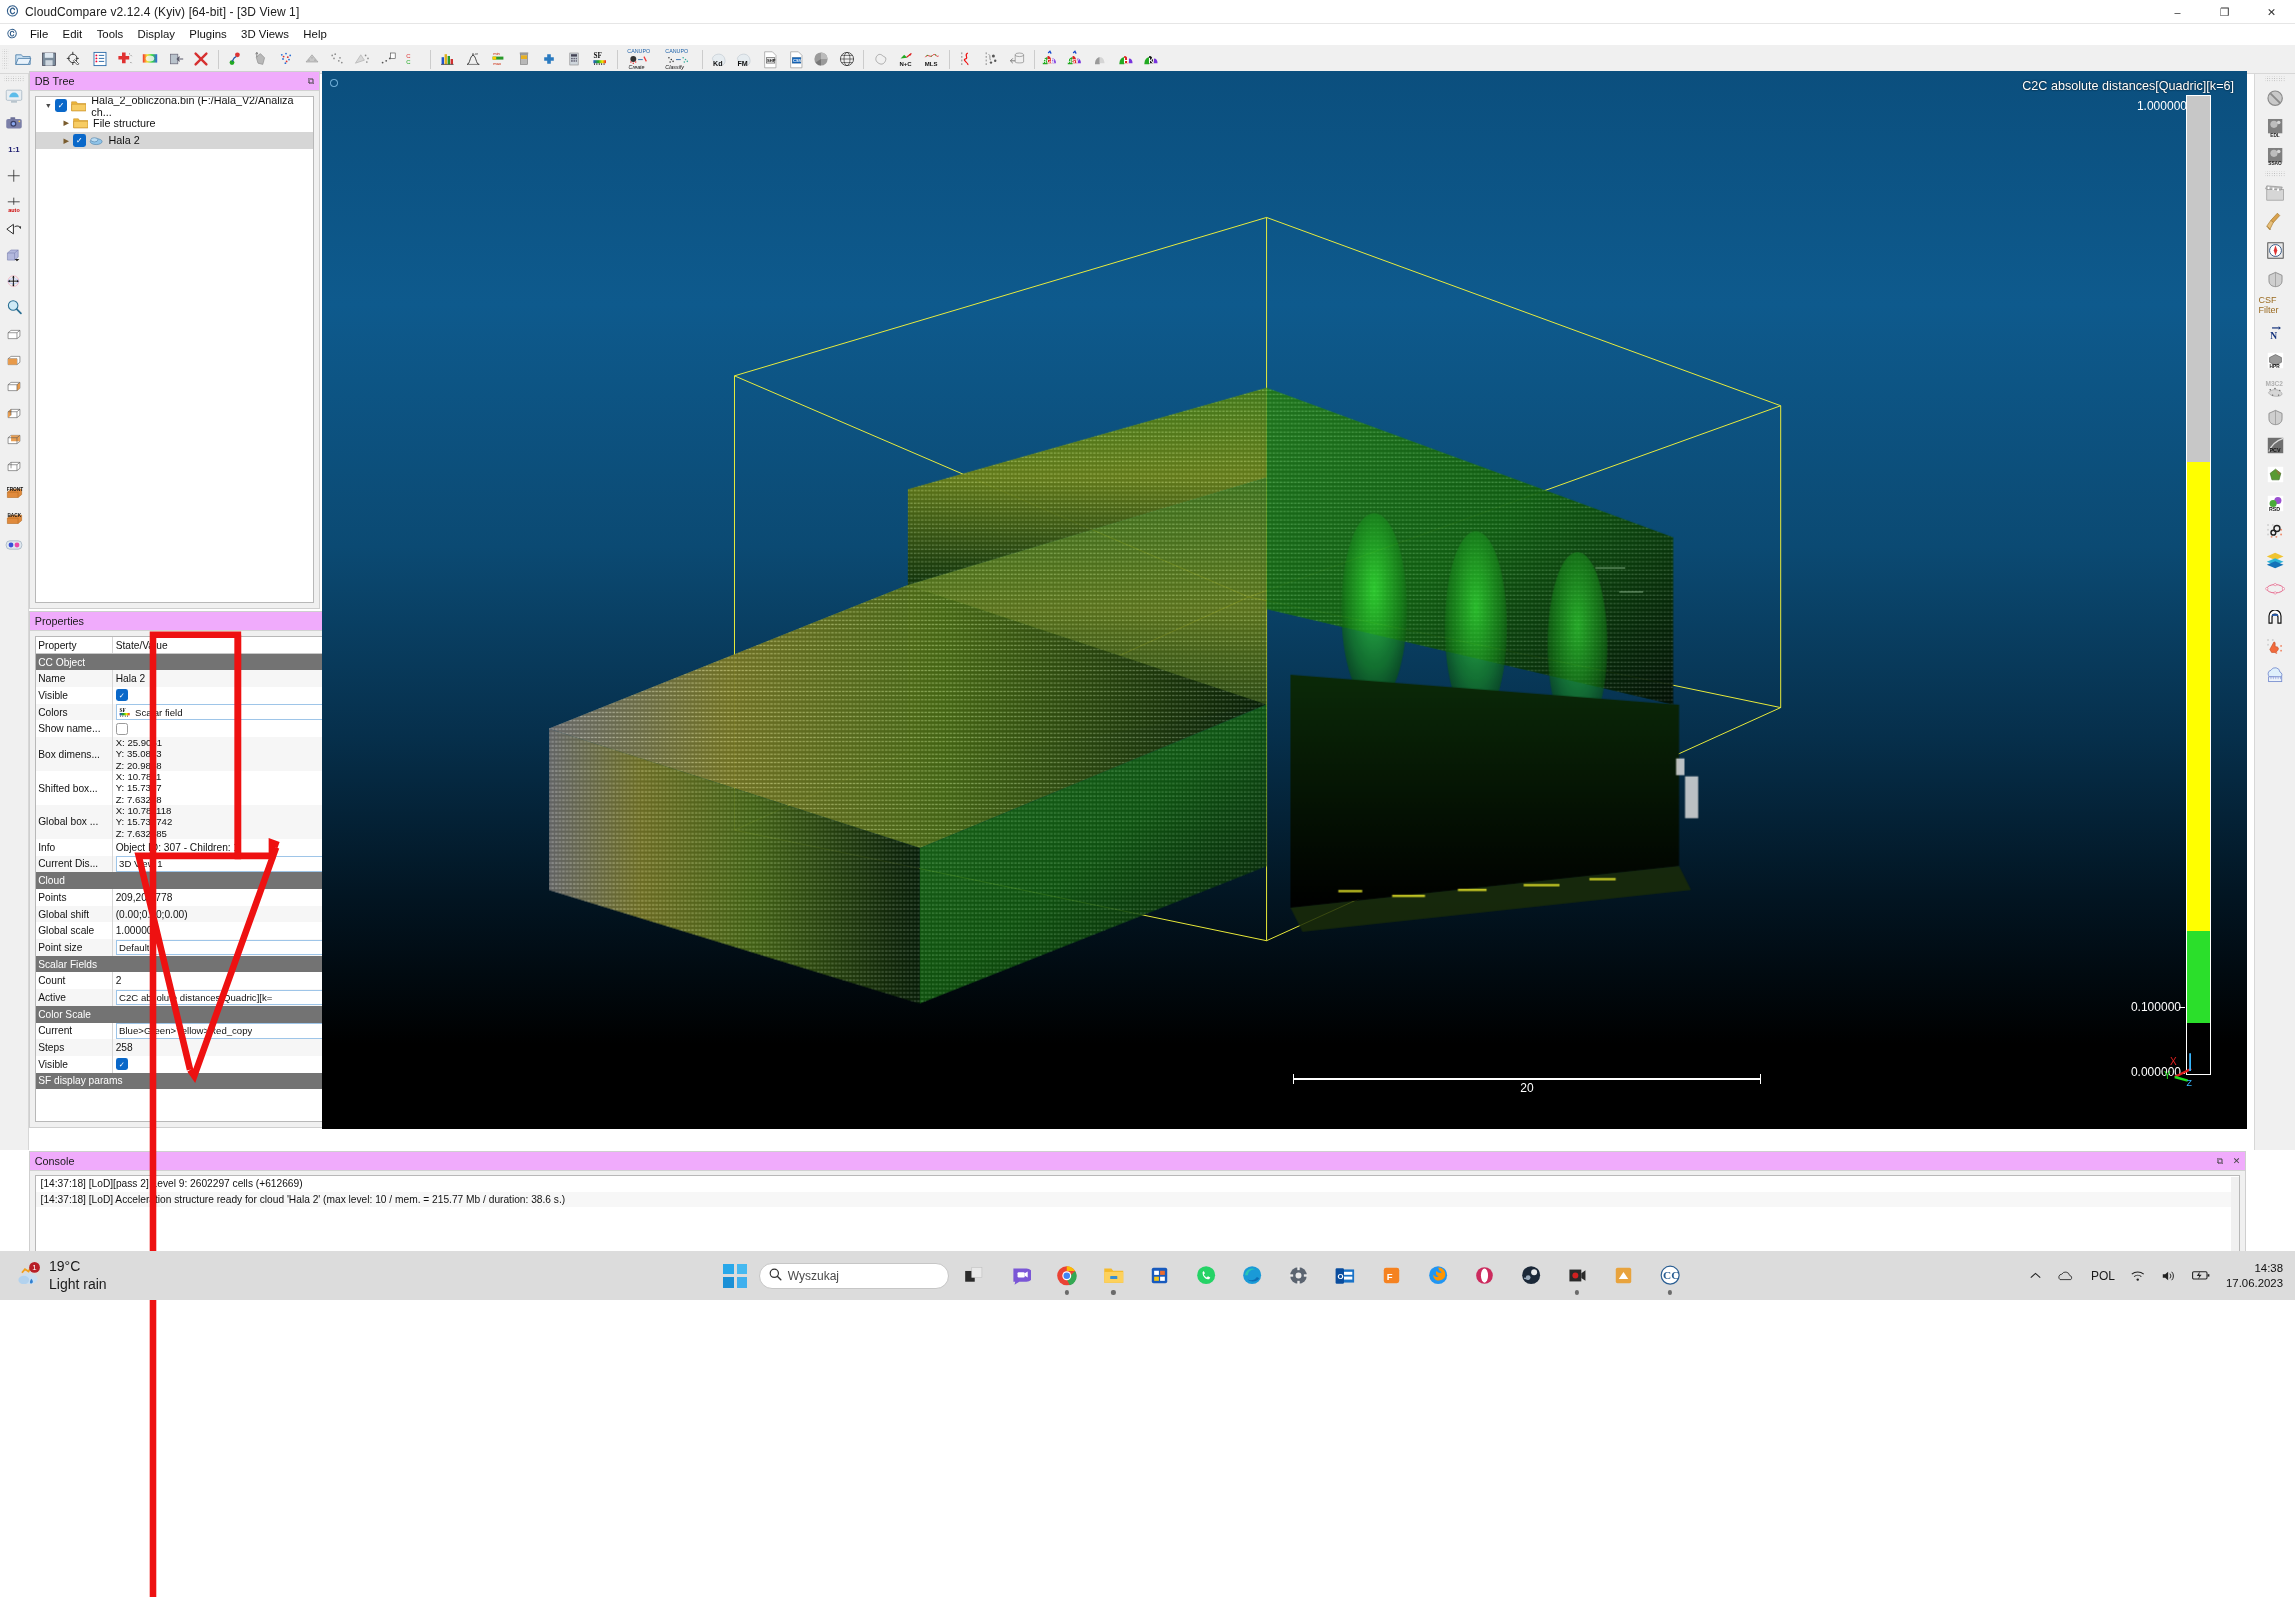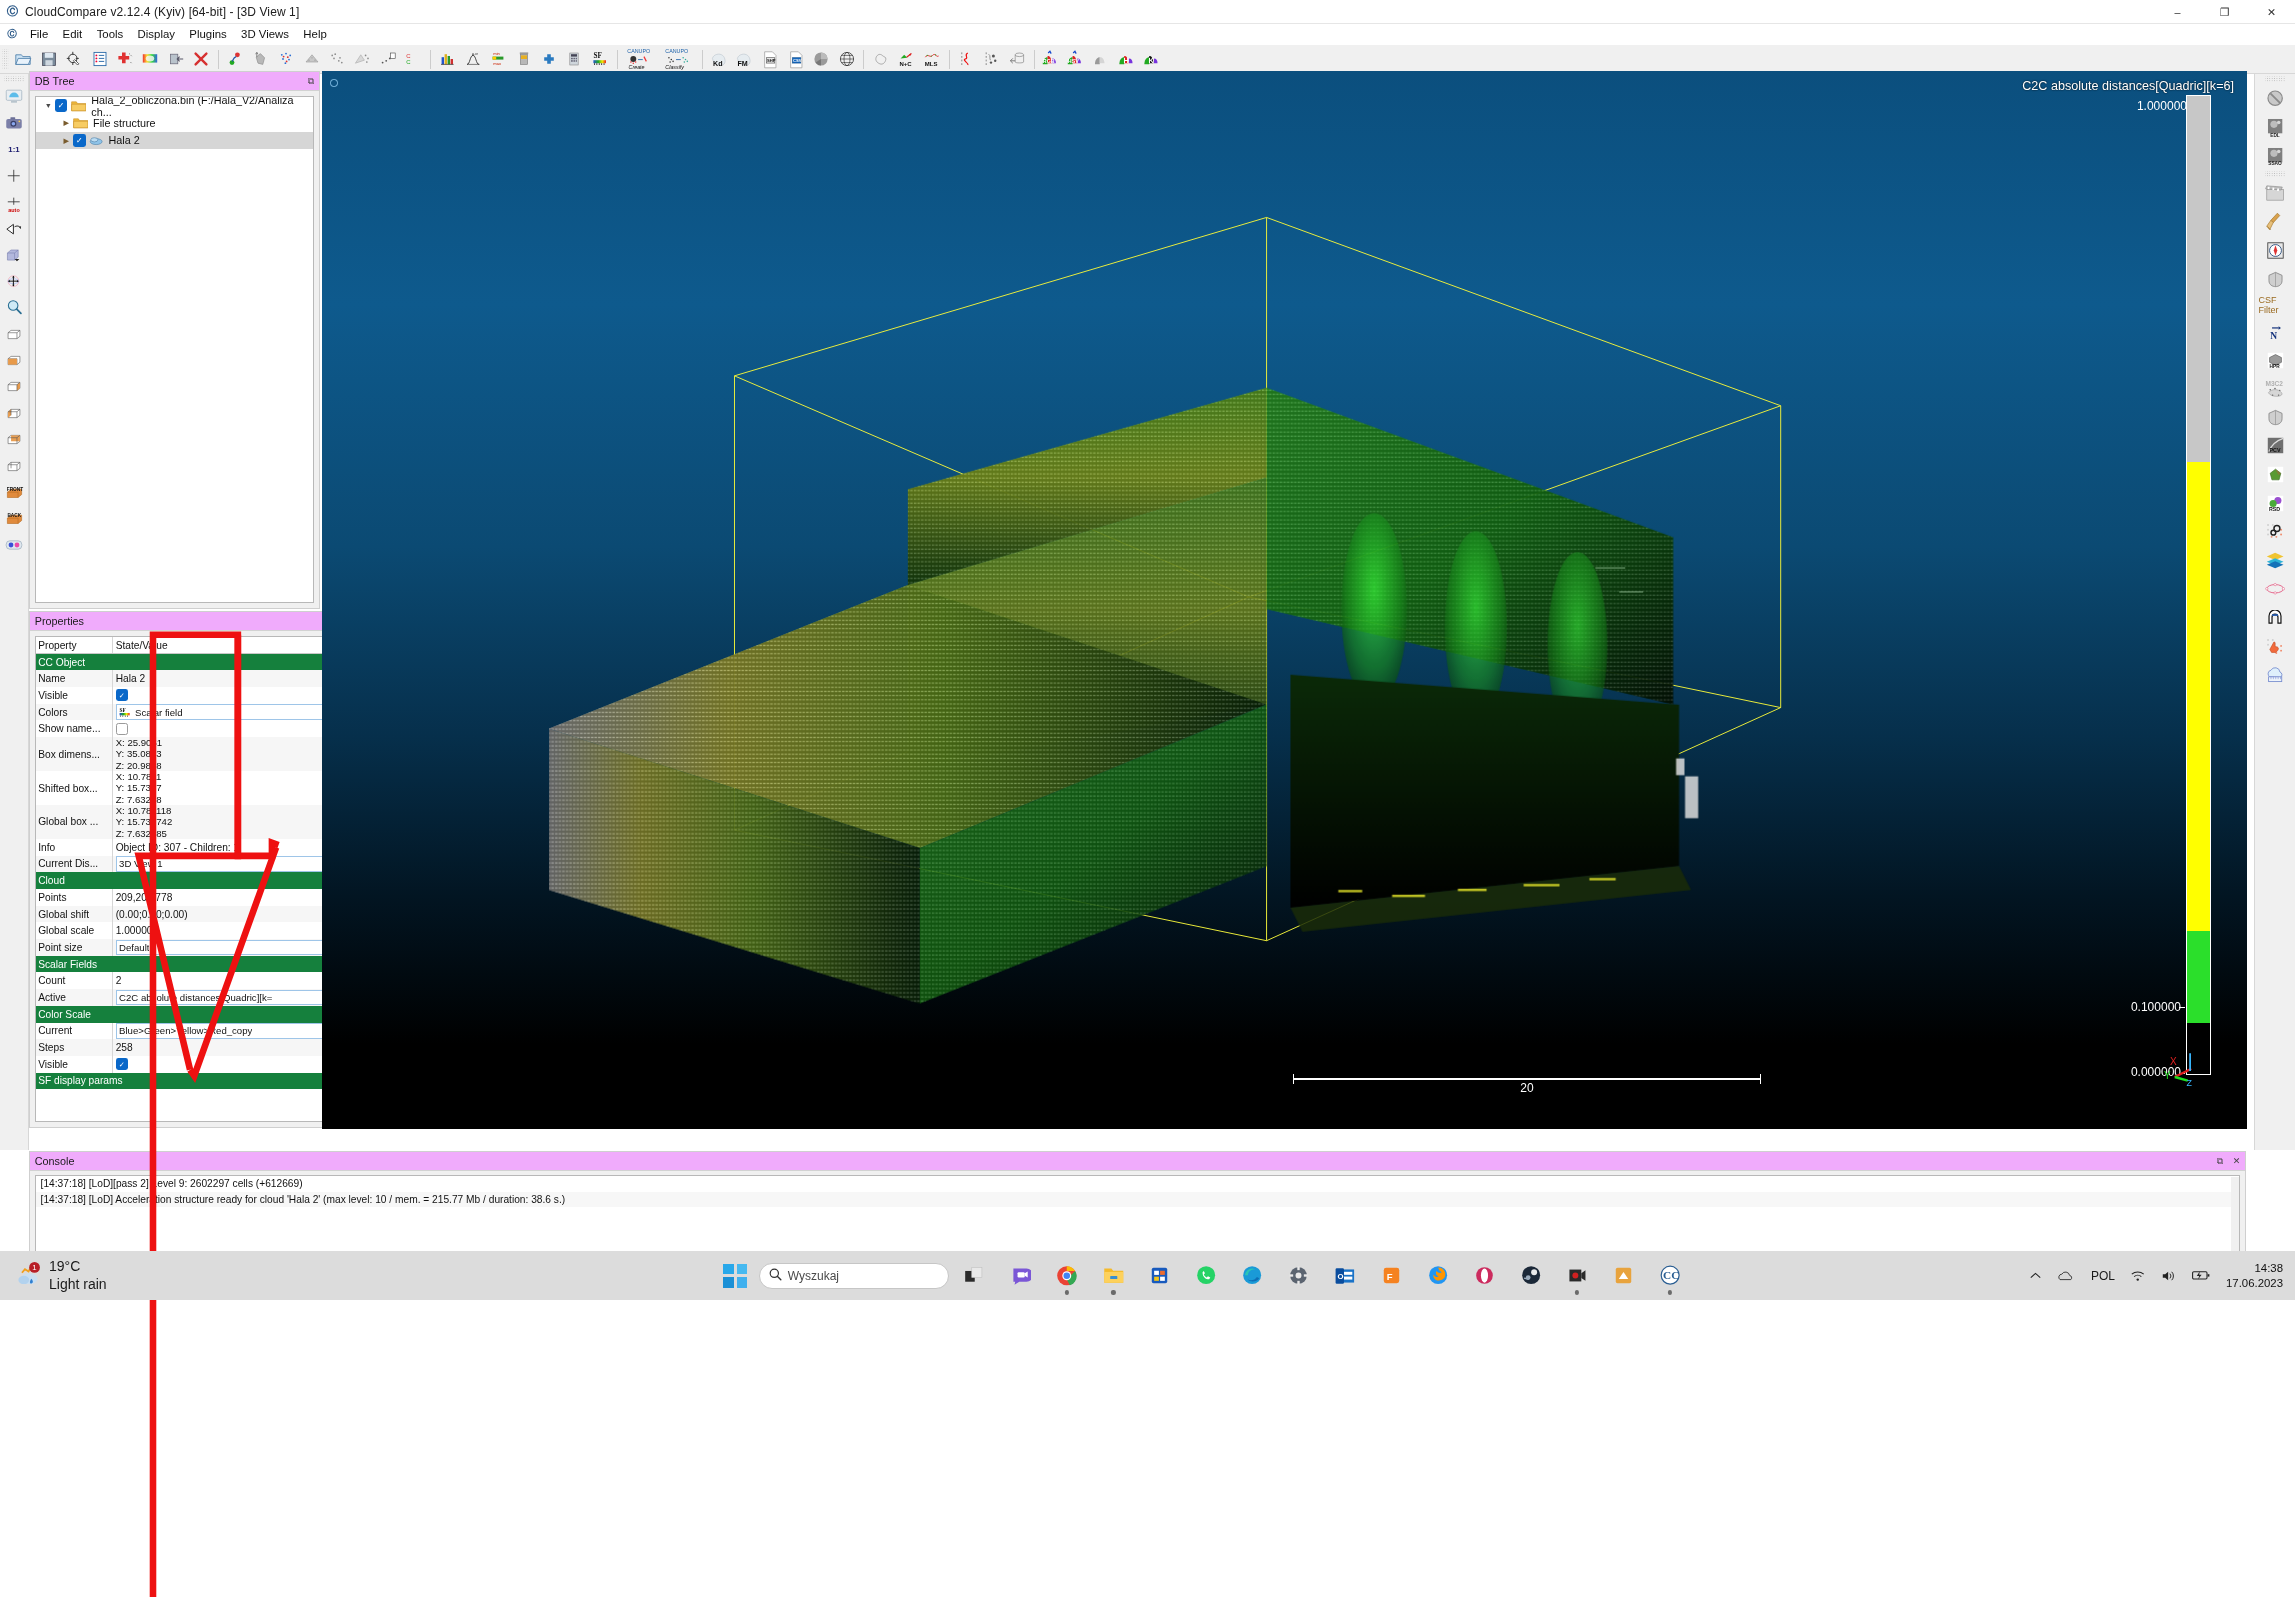--- a/index.html
+++ b/index.html
@@ -104,21 +104,21 @@
   .cloud-ic { width:14.3px; height:10.8px; margin-right:4.8px; }
 
   
   #props { left:29px; top:611px; width:340px; height:517px; border:0.6px solid #cfcfcf; }
   .prop-body { position:absolute; left:4.8px; top:24px; right:4.8px; bottom:4.8px;
                background:#ffffff; border:0.6px solid #b8b8b8; overflow:hidden; }
   table.proptbl { width:100%; border-collapse:collapse; font-size:10.2px; color:#111; }
   table.proptbl td { padding:0 2.4px; height:16.7px; vertical-align:middle; }
   .phead td { background:#ffffff; border-bottom:0.6px solid #c8c8c8; height:19px; }
   .pcol1 { width:77px; border-right:0.6px solid #d6d6d6; }
-  .section td { background:#15803d; color:#ffffff; font-size:10.2px; height:15.5px; }
+  .section td { background:#737373; color:#ffffff; font-size:10.2px; height:15.5px; }
   .alt { background:#f6f6f6; }
   .combo { display:flex; align-items:center; justify-content:space-between;
            border:0.6px solid #9ec5e8; background:#ffffff; height:15.5px; padding:0 2.4px;
            font-size:9.6px; }
   .combo .cv { display:flex; align-items:center; gap:3px; overflow:hidden; white-space:nowrap;}
   .combo .chev { color:#555; font-size:7.2px; }
   .pck { width:12px; height:12px; border-radius:2.4px; background:#0a68c9; color:#fff;
          display:flex; align-items:center; justify-content:center; font-size:7.2px; }
   .pck.off { background:#ffffff; border:0.6px solid #9b9b9b; }
   .multi { line-height:1.18; font-size:9.6px; }

